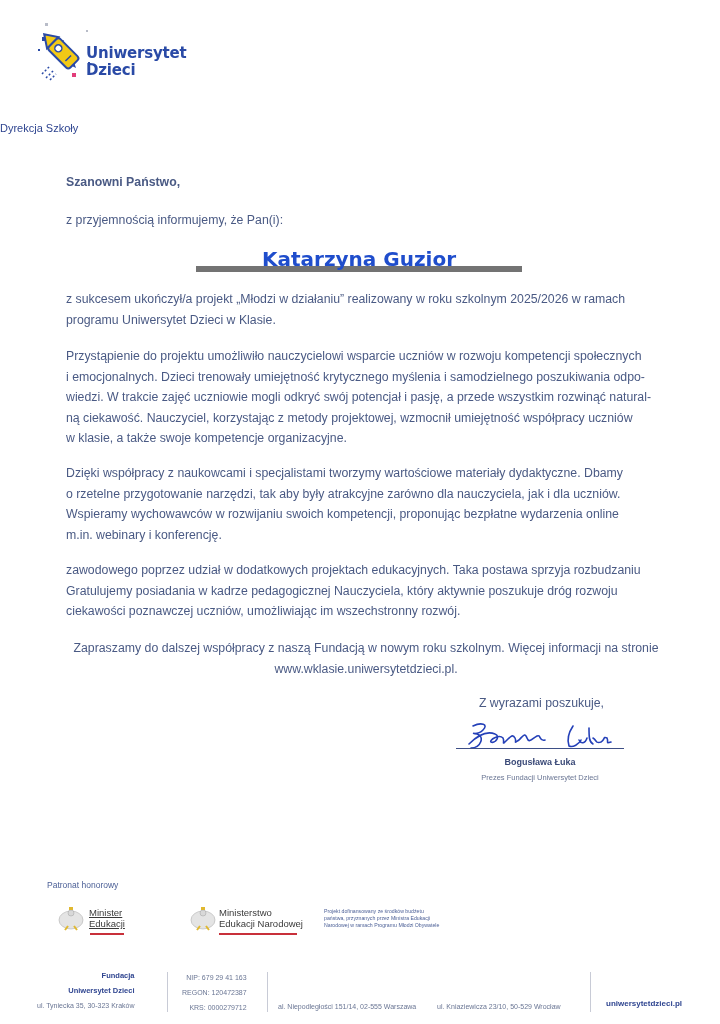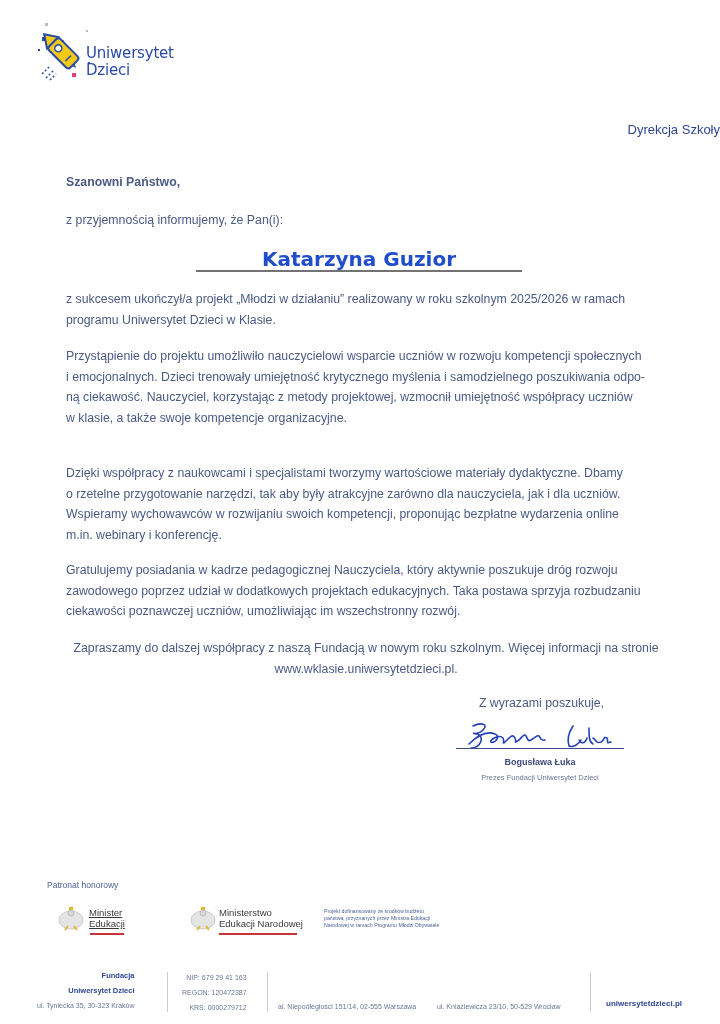--- a/index.html
+++ b/index.html
@@ -1,29 +1,29 @@
 <!DOCTYPE html>
 <html><head>
 <meta charset="utf-8">
 <style>
   * { box-sizing: border-box; margin: 0; padding: 0; }
   html, body { width: 720px; height: 1024px; background: #ffffff; overflow: hidden; }
   body { position: relative; font-family: "Liberation Sans", sans-serif; color: #3b4a78; }
 
   .logo { position: absolute; left: 36px; top: 20px; width: 170px; height: 70px; }
   .logo svg { position: absolute; left: 0; top: 0; }
-  .logo-text { position: absolute; left: 50px; top: 25px; font-family: "DejaVu Sans", sans-serif; font-weight: normal; color: #2a4aa6; font-size: 15px; line-height: 17px; letter-spacing: -0.2px; }
+  .logo-text { position: absolute; left: 50px; top: 25px; font-family: "DejaVu Sans", sans-serif; font-weight: bold; color: #2a4aa6; font-size: 15px; line-height: 17px; letter-spacing: -0.2px; }
 
-  .heading { position: absolute; left: 0; width: 720px; top: 122px; text-align: right; font-size: 13px; color: #2f4590; padding-left: 10px; }
+  .heading { position: absolute; left: 0; width: 720px; top: 122px; text-align: left; font-size: 11px; color: #2f4590; }
 
   .p { position: absolute; left: 66px; width: 600px; font-size: 12.3px; line-height: 20.5px; color: #4a5a84; }
   .salutation { top: 172px; font-weight: bold; }
   .intro { top: 210px; }
 
-  .name-wrap { position: absolute; left: 196px; width: 326px; top: 246px; text-align: center; border-bottom: 2px solid #737373; height: 26px; }
+  .name-wrap { position: absolute; left: 196px; width: 326px; top: 246px; text-align: center; border-bottom: 6px solid #737373; height: 26px; }
   .name { font-family: "DejaVu Sans", sans-serif; font-weight: bold; font-size: 20px; color: #1f4dcc; line-height: 26px; }
 
   .par1 { top: 289px; }
   .par2 { top: 346px; }
   .par3 { top: 463px; }
   .par4 { top: 560px; }
   .par5 { top: 638px; text-align: center; }
   .p .line { display: block; white-space: nowrap; }
 
   .closing { position: absolute; left: 440px; width: 200px; top: 696px; text-align: right; font-size: 12.3px; color: #4a5a84; padding-right: 36px; }
@@ -85,34 +85,35 @@
 </div>
 
 <div class="p par1">
   <span class="line">z sukcesem ukończył/a projekt „Młodzi w działaniu” realizowany w roku szkolnym 2025/2026 w ramach</span>
   <span class="line">programu Uniwersytet Dzieci w Klasie.</span>
 </div>
 
 <div class="p par2">
   <span class="line">Przystąpienie do projektu umożliwiło nauczycielowi wsparcie uczniów w rozwoju kompetencji społecznych</span>
   <span class="line">i emocjonalnych. Dzieci trenowały umiejętność krytycznego myślenia i samodzielnego poszukiwania odpo-</span>
+  <span class="line">wiedzi. W trakcie zajęć uczniowie mogli odkryć swój potencjał i pasję, a przede wszystkim rozwinąć natural-</span>
   <span class="line">ną ciekawość. Nauczyciel, korzystając z metody projektowej, wzmocnił umiejętność współpracy uczniów</span>
   <span class="line">w klasie, a także swoje kompetencje organizacyjne.</span>
 </div>
 
 <div class="p par3">
   <span class="line">Dzięki współpracy z naukowcami i specjalistami tworzymy wartościowe materiały dydaktyczne. Dbamy</span>
   <span class="line">o rzetelne przygotowanie narzędzi, tak aby były atrakcyjne zarówno dla nauczyciela, jak i dla uczniów.</span>
   <span class="line">Wspieramy wychowawców w rozwijaniu swoich kompetencji, proponując bezpłatne wydarzenia online</span>
   <span class="line">m.in. webinary i konferencję.</span>
 </div>
 
 <div class="p par4">
+  <span class="line">zawodowego poprzez udział w dodatkowych projektach edukacyjnych. Taka postawa sprzyja rozbudzaniu</span>
   <span class="line">Gratulujemy posiadania w kadrze pedagogicznej Nauczyciela, który aktywnie poszukuje dróg rozwoju</span>
-  <span class="line">zawodowego poprzez udział w dodatkowych projektach edukacyjnych. Taka postawa sprzyja rozbudzaniu</span>
   <span class="line">ciekawości poznawczej uczniów, umożliwiając im wszechstronny rozwój.</span>
 </div>
 
 <div class="p par5">
   <span class="line">Zapraszamy do dalszej współpracy z naszą Fundacją w nowym roku szkolnym. Więcej informacji na stronie</span>
   <span class="line">www.wklasie.uniwersytetdzieci.pl.</span>
 </div>
 
 <div class="closing">Z wyrazami poszukuje,</div>
 <svg class="signature" viewBox="0 0 170 34">

